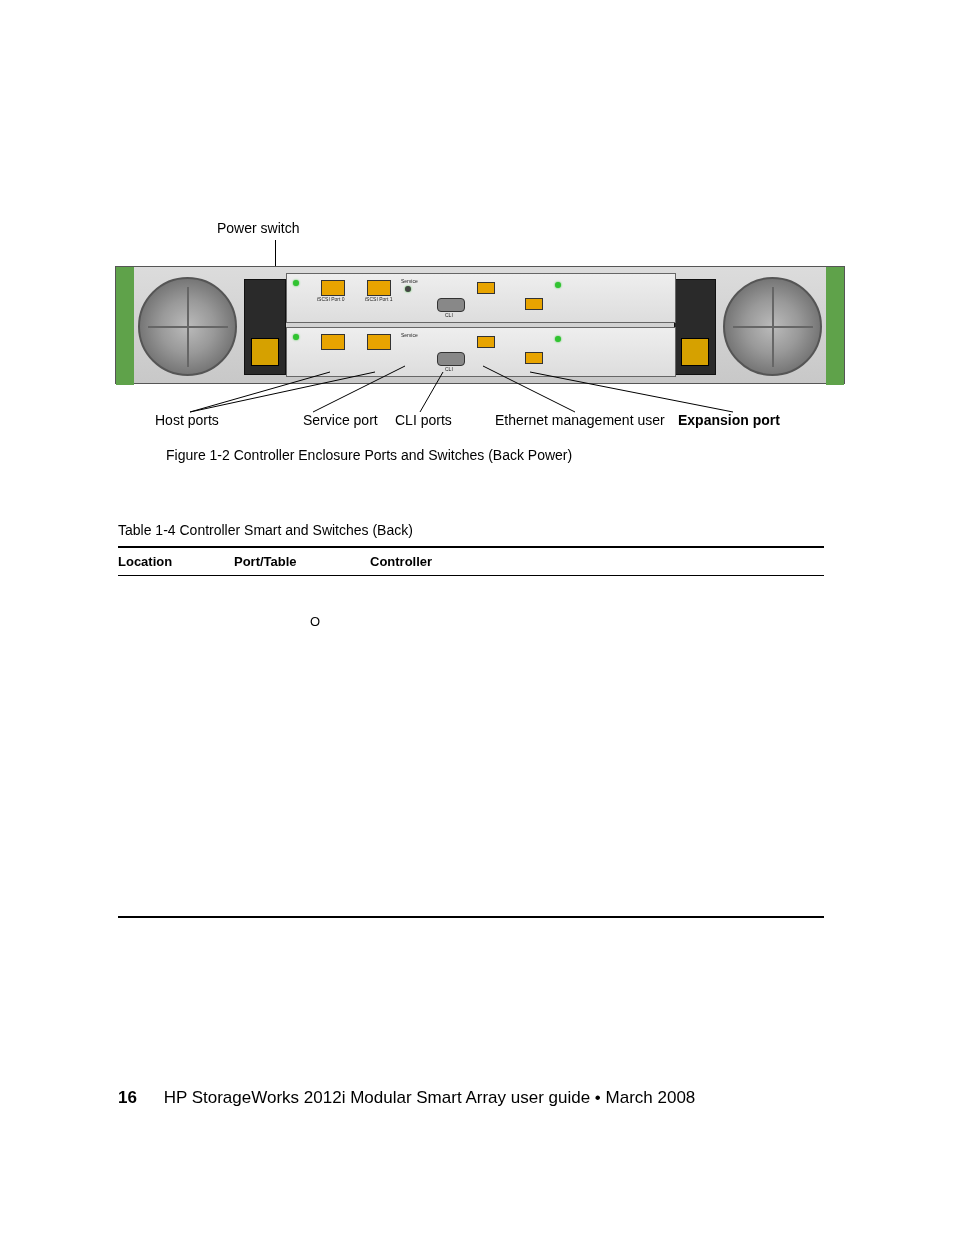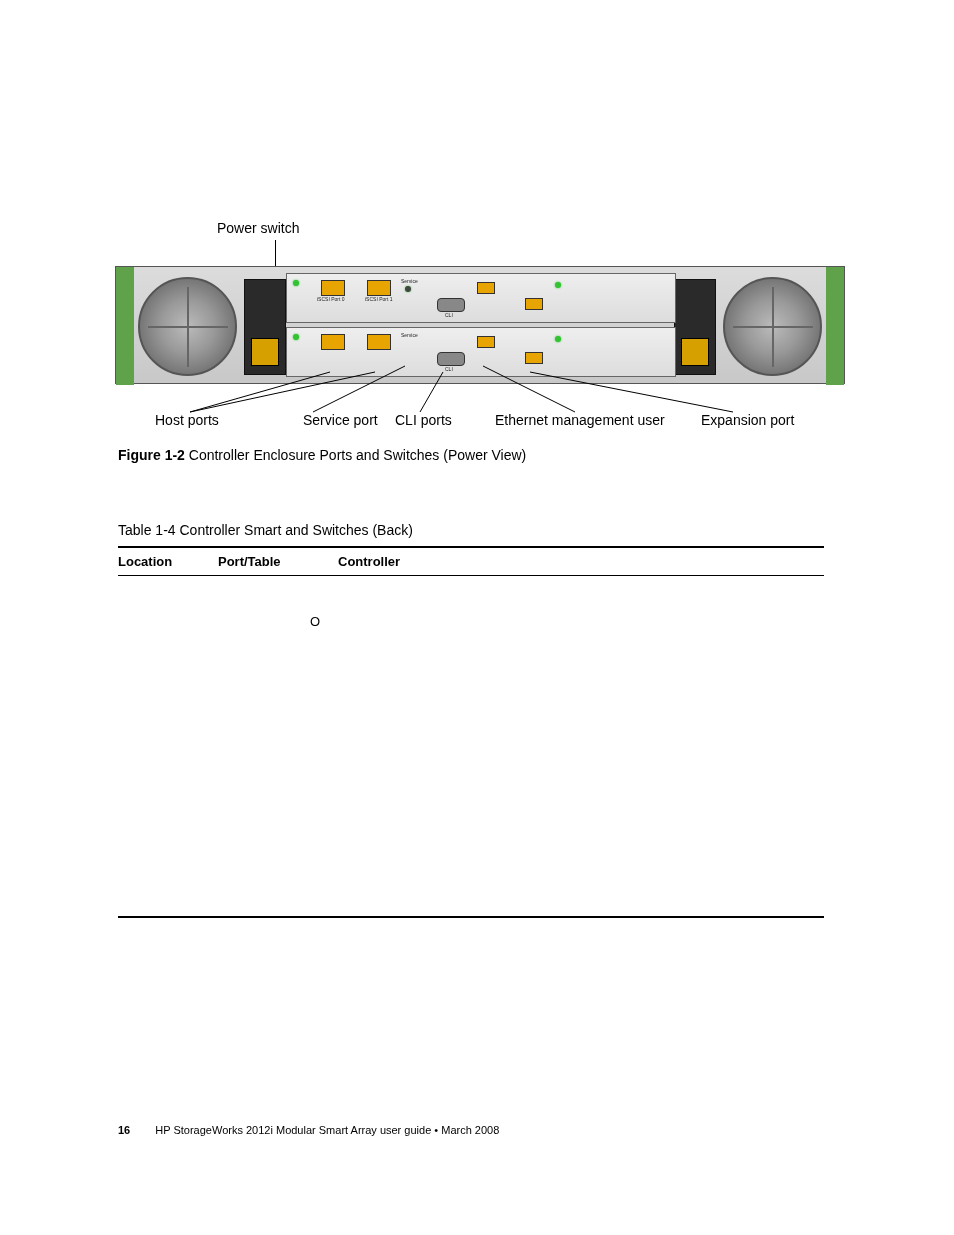--- a/index.html
+++ b/index.html
@@ -107,70 +107,70 @@
     top: 192px;
     left: 0;
     width: 730px;
     font-size: 14px;
   }
   .labels-row span { position: absolute; white-space: nowrap; }
   .lbl-host { left: 40px; }
   .lbl-service { left: 152px; margin-left: 36px; }
   .lbl-cli { left: 280px; }
   .lbl-eth { left: 380px; }
-  .lbl-exp { left: 586px; }
+  .lbl-exp { left: 563px; font-weight: bold; }
 
   .figure-caption {
     position: absolute;
     left: 118px;
     top: 447px;
     font-size: 14px;
   }
-  .figure-caption .b { font-weight: bold; }
+  .figure-caption .b { font-weight: normal; margin-left: 48px; }
 
   .table-title {
     position: absolute;
     left: 118px;
     top: 522px;
     font-size: 14px;
   }
   .table-title .b { font-weight: normal; }
 
   .tbl {
     position: absolute;
     left: 118px;
     top: 546px;
     width: 706px;
     border-top: 2px solid #000;
     border-bottom: 2px solid #000;
   }
   .tbl-head {
     display: flex;
-    gap: 20px;
+    gap: 36px;
     padding: 6px 0 6px 0;
     font-size: 13px;
     font-weight: bold;
     border-bottom: 1px solid #000;
   }
   .tbl-body {
     height: 340px;
     position: relative;
   }
   .odd-o {
     position: absolute;
     left: 192px;
     top: 38px;
     font-size: 13px;
   }
 
   .footer {
     position: absolute;
     left: 118px;
-    top: 1124px;
-    font-size: 11px;
+    top: 1088px;
+    font-size: 17px;
     text-align: right;
   }
   .footer .pg { font-weight: bold; margin-right: 22px; }
 </style>
 </head>
 <body>
 
 <div class="page">
 
   <div class="figure-wrap">
@@ -225,21 +225,21 @@
     <div class="labels-row">
       <span class="lbl-host">Host ports</span>
       <span class="lbl-service">Service port</span>
       <span class="lbl-cli">CLI ports</span>
       <span class="lbl-eth">Ethernet management user</span>
       <span class="lbl-exp">Expansion port</span>
     </div>
   </div>
 
   <div class="figure-caption">
-    <span class="b">Figure 1-2</span><span> Controller Enclosure Ports and Switches (Power View)</span>
+    <span class="b">Figure 1-2</span><span> Controller Enclosure Ports and Switches (Back Power)</span>
   </div>
 
   <div class="table-title">
     <span class="b">Table 1-4</span><span> Controller Smart and Switches (Back)</span>
   </div>
 
   <div class="tbl">
     <div class="tbl-head">
       <span style="width:80px;">Location</span>
       <span style="width:100px;">Port/Table</span>

